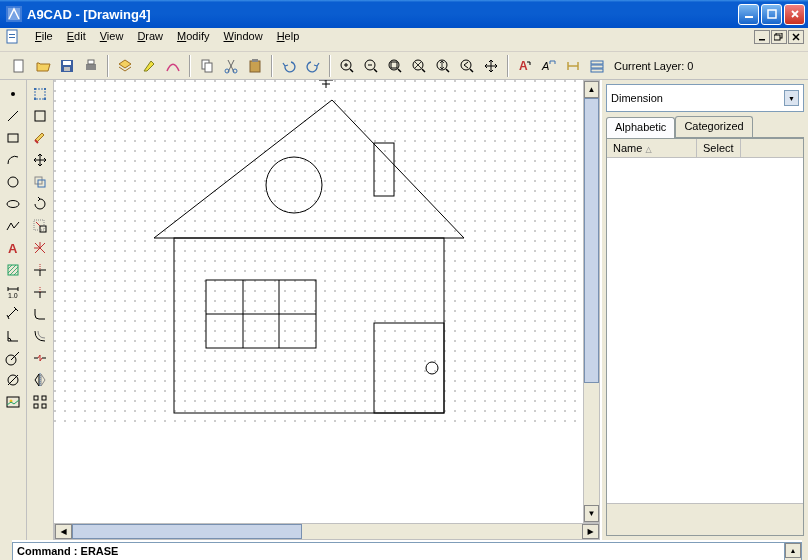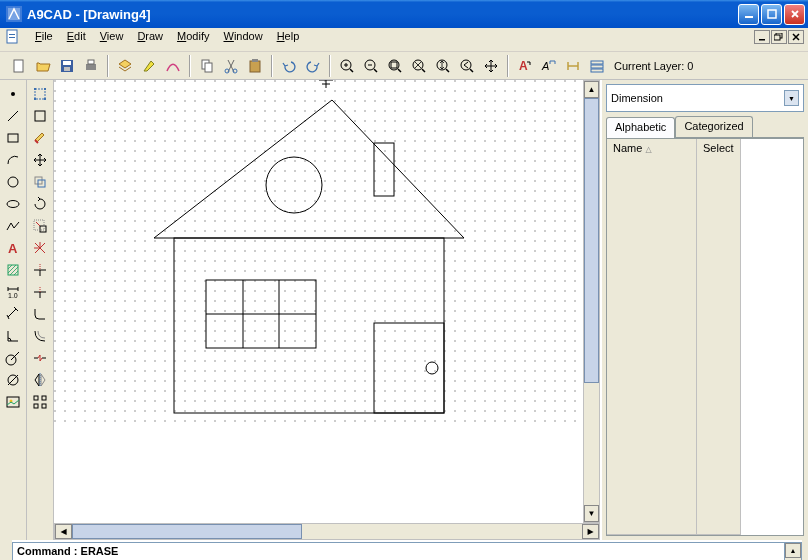--- a/index.html
+++ b/index.html
@@ -122,21 +122,21 @@
   display:flex; flex-direction:column;
   padding: 4px;
 }
 .combo {
   height:28px; border:1px solid #7f9db9; background:#fff; display:flex; align-items:center; padding:0 4px; margin-bottom:4px;
 }
 .combo .arrow { margin-left:auto; width:15px; height:16px; background:#dbe4f0; border:1px solid #7f9db9; display:flex; align-items:center; justify-content:center; font-size:7px;}
 .tabs { display:flex; height:22px; border-bottom:1px solid #919b9c; }
 .tab { padding:3px 8px 2px 8px; border:1px solid #919b9c; border-bottom:none; background:#ece9d8; margin-right:0px; border-radius:3px 3px 0 0; font-size:11px;}
 .tab.active { background:#fcfcfe; position:relative; top:1px; padding-bottom:3px;}
-.propgrid { flex:1; background:#fff; border:1px solid #919b9c; display:flex; }
+.propgrid { flex:1; background:#fff; border:1px solid #919b9c; display:flex; flex-direction:column;}
 .propheader { display:flex; background:#ece9d8; border-bottom:1px solid #c0c0c0;}
 .propheader div { padding:3px 6px; font-size:11px; border-right:1px solid #c0c0c0;}
 .propheader .name { width:90px;}
 .propbody { flex:1; background:#fff;}
 .propfooter { height:32px; background:#ece9d8; border-top:1px solid #c0c0c0;}
 
 .command-area {
   height: 78px;
   border-top: 2px solid #fff;
   background:#fff;

